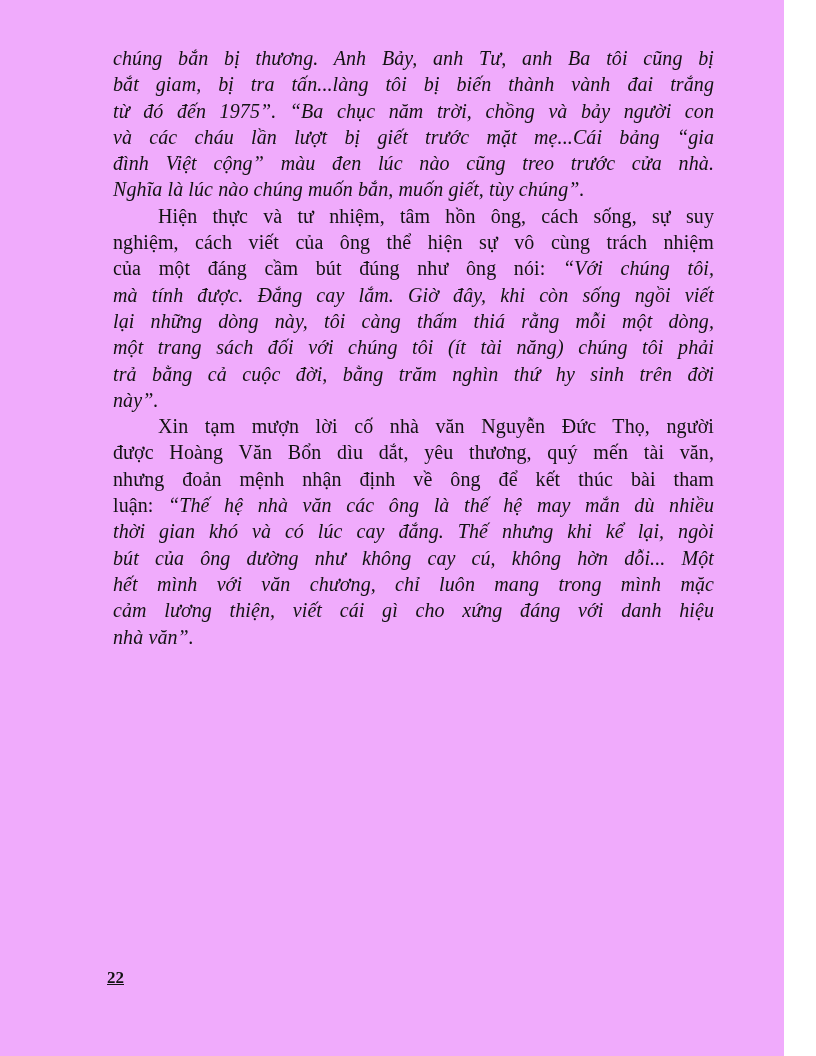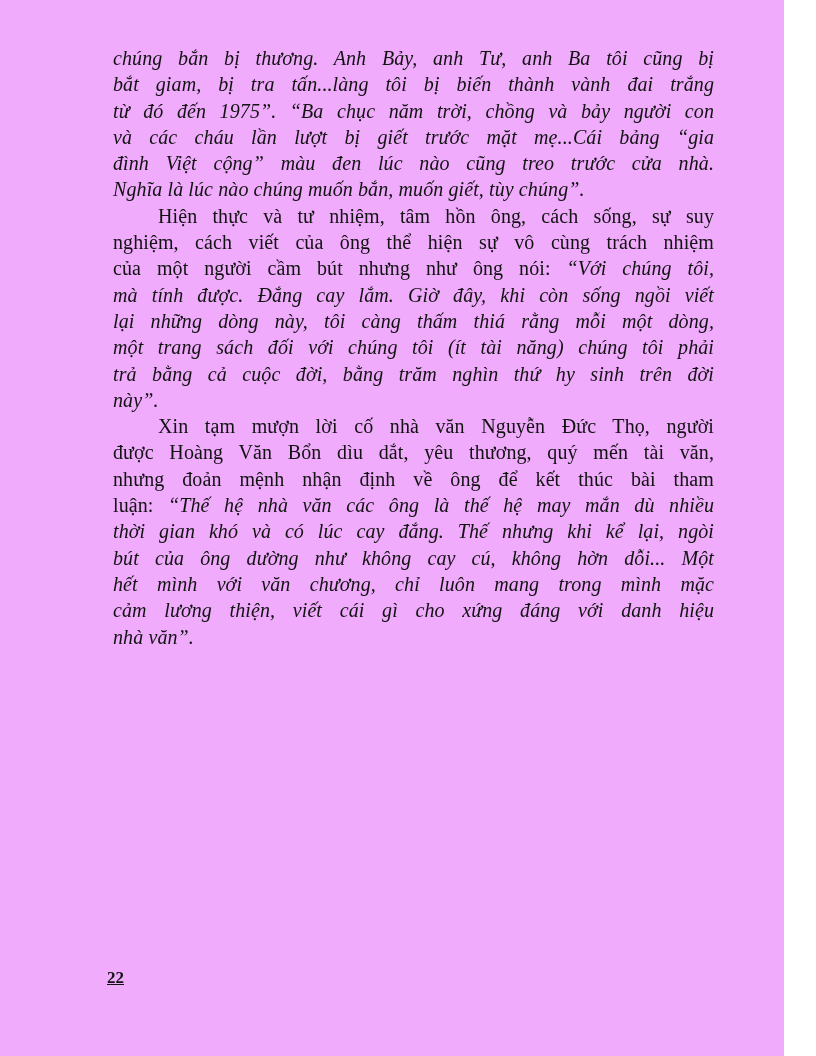--- a/index.html
+++ b/index.html
@@ -59,21 +59,21 @@
         <div class="line just"><span class="it">chúng bắn bị thương. Anh Bảy, anh Tư, anh Ba tôi cũng bị</span></div>
         <div class="line just"><span class="it">bắt giam, bị tra tấn...làng tôi bị biến thành vành đai trắng</span></div>
         <div class="line just"><span class="it">từ đó đến 1975”. “Ba chục năm trời, chồng và bảy người con</span></div>
         <div class="line just"><span class="it">và các cháu lần lượt bị giết trước mặt mẹ...Cái bảng “gia</span></div>
         <div class="line just"><span class="it">đình Việt cộng” màu đen lúc nào cũng treo trước cửa nhà.</span></div>
         <div class="line"><span class="it">Nghĩa là lúc nào chúng muốn bắn, muốn giết, tùy chúng”.</span></div>
       </div>
       <div class="paragraph">
         <div class="line just ind"><span class="rm">Hiện thực và tư nhiệm, tâm hồn ông, cách sống, sự suy</span></div>
         <div class="line just"><span class="rm">nghiệm, cách viết của ông thể hiện sự vô cùng trách nhiệm</span></div>
-        <div class="line just"><span class="rm">của một người cầm bút nhưng như ông nói: </span><span class="it">“Với chúng tôi,</span></div>
+        <div class="line just"><span class="rm">của một đáng cầm bút đúng như ông nói: </span><span class="it">“Với chúng tôi,</span></div>
         <div class="line just"><span class="it">mà tính được. Đắng cay lắm. Giờ đây, khi còn sống ngồi viết</span></div>
         <div class="line just"><span class="it">lại những dòng này, tôi càng thấm thiá rằng mỗi một dòng,</span></div>
         <div class="line just"><span class="it">một trang sách đối với chúng tôi (ít tài năng) chúng tôi phải</span></div>
         <div class="line just"><span class="it">trả bằng cả cuộc đời, bằng trăm nghìn thứ hy sinh trên đời</span></div>
         <div class="line"><span class="it">này”.</span></div>
       </div>
       <div class="paragraph">
         <div class="line just ind"><span class="rm">Xin tạm mượn lời cố nhà văn Nguyễn Đức Thọ, người</span></div>
         <div class="line just"><span class="rm">được Hoàng Văn Bổn dìu dắt, yêu thương, quý mến tài văn,</span></div>
         <div class="line just"><span class="rm">nhưng đoản mệnh nhận định về ông để kết thúc bài tham</span></div>

